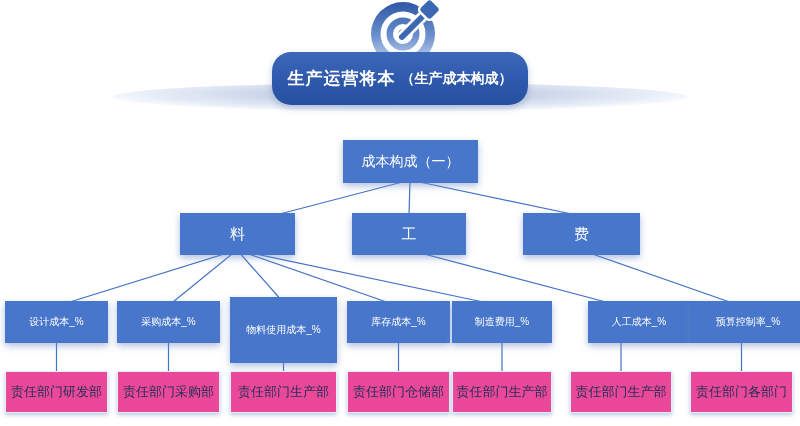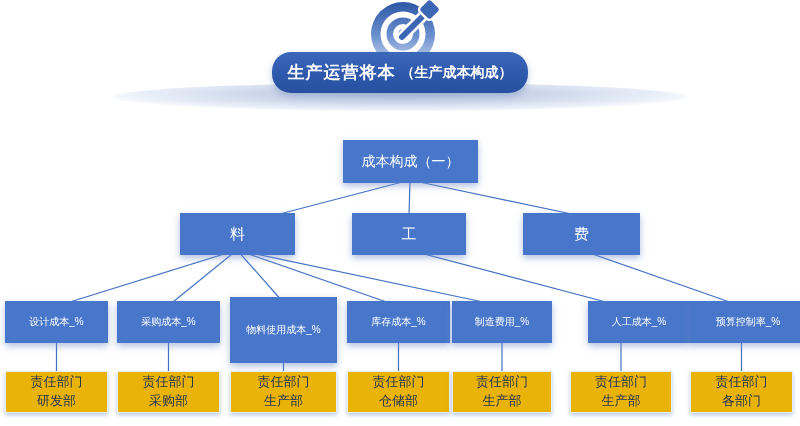--- a/index.html
+++ b/index.html
@@ -9,21 +9,21 @@
     overflow:hidden;margin:0 auto;
   }
   
   .hero-icon{position:absolute;left:364px;top:0;z-index:1;}
   .stage-shadow{
     position:absolute;left:112px;top:83px;width:576px;height:28px;
     border-radius:50%;z-index:0;
     background:radial-gradient(ellipse at 50% 40%, #b7c6e0 0%, #ccd7ea 35%, #e8eef8 62%, rgba(255,255,255,0) 78%);
   }
   .title-pill{
-    position:absolute;left:272px;top:52px;width:256px;height:41px;
+    position:absolute;left:272px;top:52px;width:256px;height:53px;
     border-radius:19px;z-index:2;
     background:linear-gradient(180deg,#3c68ba 0%, #2e58ab 55%, #27509f 100%);
     box-shadow:0 3px 7px rgba(110,135,185,.45);
     display:flex;align-items:center;justify-content:center;gap:5px;
     color:#ffffff;white-space:nowrap;
   }
   .title-pill .t-main{font-size:17px;font-weight:700;letter-spacing:1px;}
   .title-pill .t-sub{font-size:14px;font-weight:700;}
   
   .wires{position:absolute;left:0;top:0;z-index:1;}
@@ -32,22 +32,22 @@
   .node{
     position:absolute;z-index:2;background:#4876ca;color:#ffffff;
     display:flex;align-items:center;justify-content:center;text-align:center;
     box-shadow:0 3px 7px rgba(110,140,200,.55);
     box-sizing:border-box;
   }
   .node.root{font-size:14px;}
   .node.cat{font-size:15px;}
   .node.leaf{font-size:10px;line-height:1.25;padding:0 4px;}
   .dept{
-    position:absolute;z-index:2;background:#eab308;color:#1d2f55;
-    display:flex;flex-direction:column;align-items:center;justify-content:center;
+    position:absolute;z-index:2;background:#ec4899;color:#1d2f55;
+    display:flex;flex-direction:row;align-items:center;justify-content:center;
     text-align:center;font-size:13px;line-height:1.45;
     border:1px solid #e6ecf8;box-sizing:border-box;
     box-shadow:0 2px 4px rgba(140,165,205,.6);
   }
 </style>
 </head>
 <body>
 
 <div class="stage">
 

